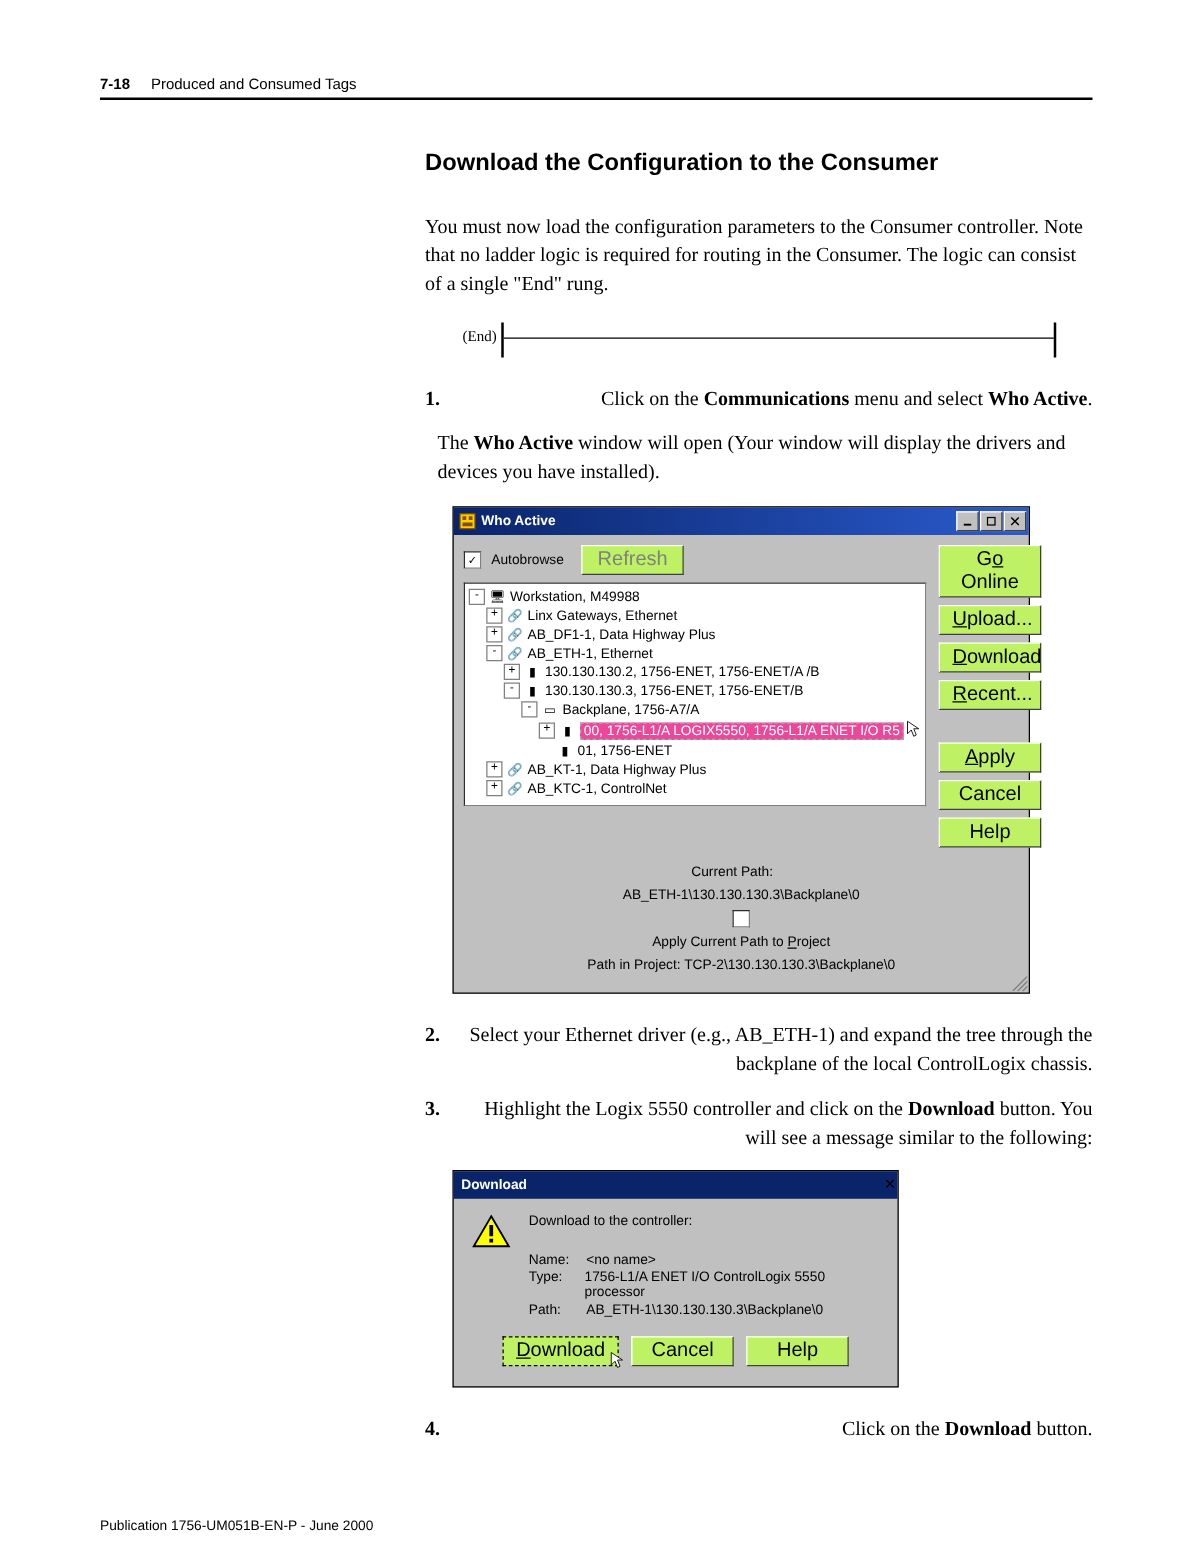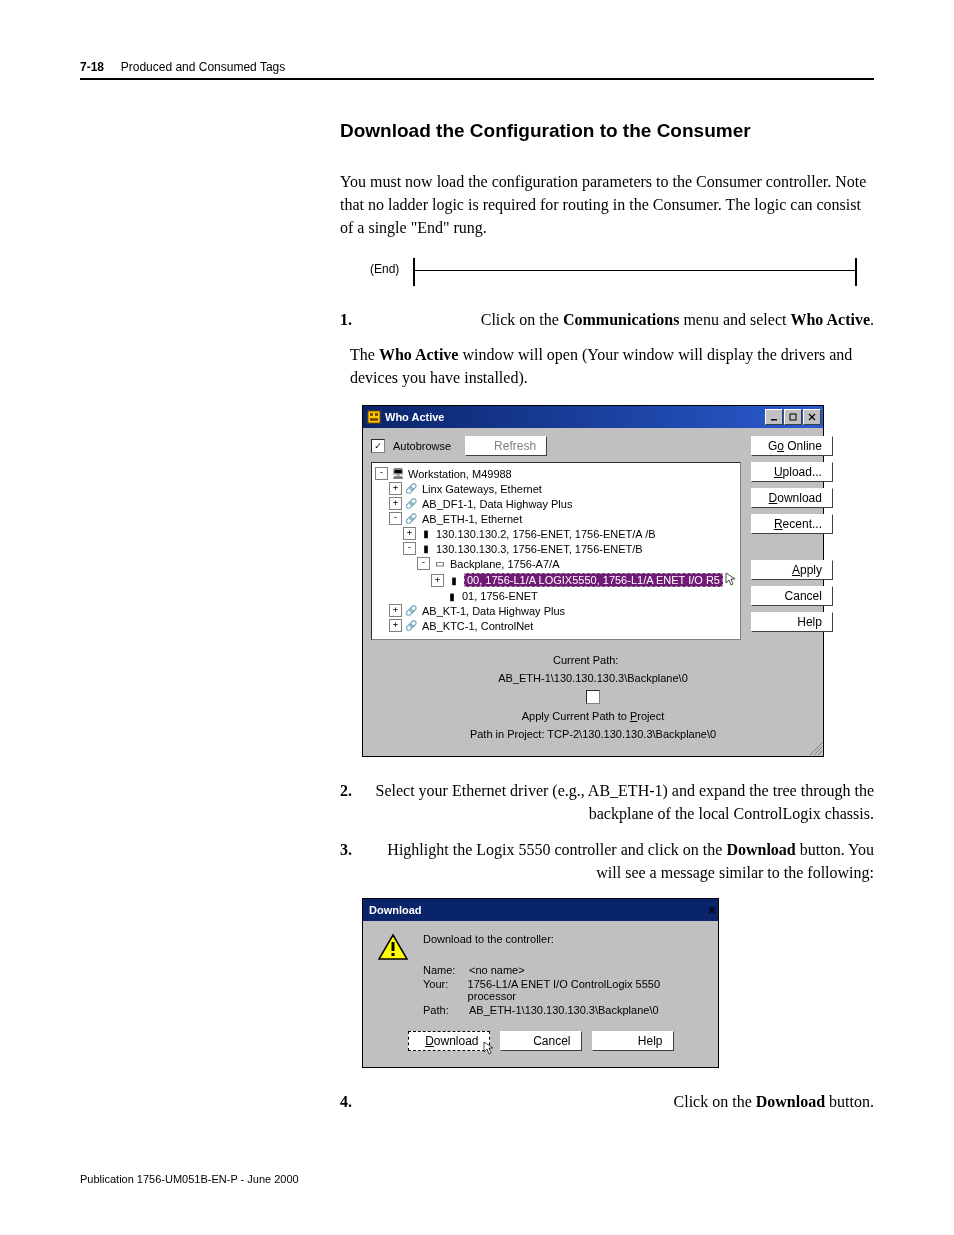--- a/index.html
+++ b/index.html
@@ -57,24 +57,24 @@
   font-size: 16px;
   line-height: 1.45;
   margin-bottom: 16px;
 }
 .end-rung-wrap {
   margin: 18px 0 22px 30px;
   display: flex;
   align-items: flex-start;
 }
 .end-rung-label {
-  font-family: Liberation Sans, sans-serif;
+  font-family: Liberation Serif, serif;
   font-size: 12px;
   padding-top: 4px;
-  padding-right: 14px;
+  padding-right: 4px;
   white-space: nowrap;
 }
 .end-rung {
   flex: 1;
 }
 .end-rung .bar {
   border-left: 2px solid #000;
   border-right: 2px solid #000;
   height: 28px;
   width: 440px;
@@ -153,29 +153,29 @@
   background: #fff;
   border: 1px inset #808080;
   display: inline-flex;
   align-items: center;
   justify-content: center;
   font-size: 9px;
   color: #000;
   flex-shrink: 0;
 }
 .btn {
-  background: #ffffff;
+  background: #bef264;
   border: 1px solid #fff;
   border-right-color: #404040;
   border-bottom-color: #404040;
   padding: 2px 10px;
   font-family: Tahoma, Arial, sans-serif;
-  font-size: 12px;
+  font-size: 16px;
   min-width: 60px;
-  text-align: right;
+  text-align: center;
   display: inline-block;
   cursor: default;
 }
 .btn.disabled {
   color: #808080;
 }
 .btn.default-btn {
   border: 1px dashed #000;
   padding: 2px 10px;
 }
@@ -211,21 +211,21 @@
   width: 14px;
   flex-shrink: 0;
   margin-right: 3px;
   text-align: center;
   font-size: 10px;
 }
 .tree-label {
   font-size: 11px;
 }
 .tree-label.sel {
-  background: #701a75;
+  background: #ec4899;
   color: #fff;
   padding: 0 2px;
   border: 1px dashed #aaa;
 }
 .side-btns {
   display: flex;
   flex-direction: column;
   gap: 6px;
   width: 76px;
 }
@@ -520,21 +520,21 @@
                 <rect x="14.5" y="20" width="3" height="3" fill="#000"></rect>
               </svg>
           </div>
           <div class="dl-props">
             <div class="dl-msg">Download to the controller:</div>
             <div class="prop-row">
                 <span class="plbl">Name:</span>
                 <span>&lt;no name&gt;</span>
               </div>
             <div class="prop-row">
-                <span class="plbl">Your:</span>
+                <span class="plbl">Type:</span>
                 <span>1756-L1/A ENET I/O ControlLogix 5550 processor</span>
               </div>
             <div class="prop-row">
                 <span class="plbl">Path:</span>
                 <span>AB_ETH-1\130.130.130.3\Backplane\0</span>
               </div>
           </div>
         </div>
         <div class="dl-btns">
           <span class="btn default-btn" style="position:relative;"><span class="underline-acc">D</span><span>ownload</span><span class="cursor" style="position:absolute; right:-6px; bottom:-8px;"><svg width="12" height="14" viewBox="0 0 12 14">

